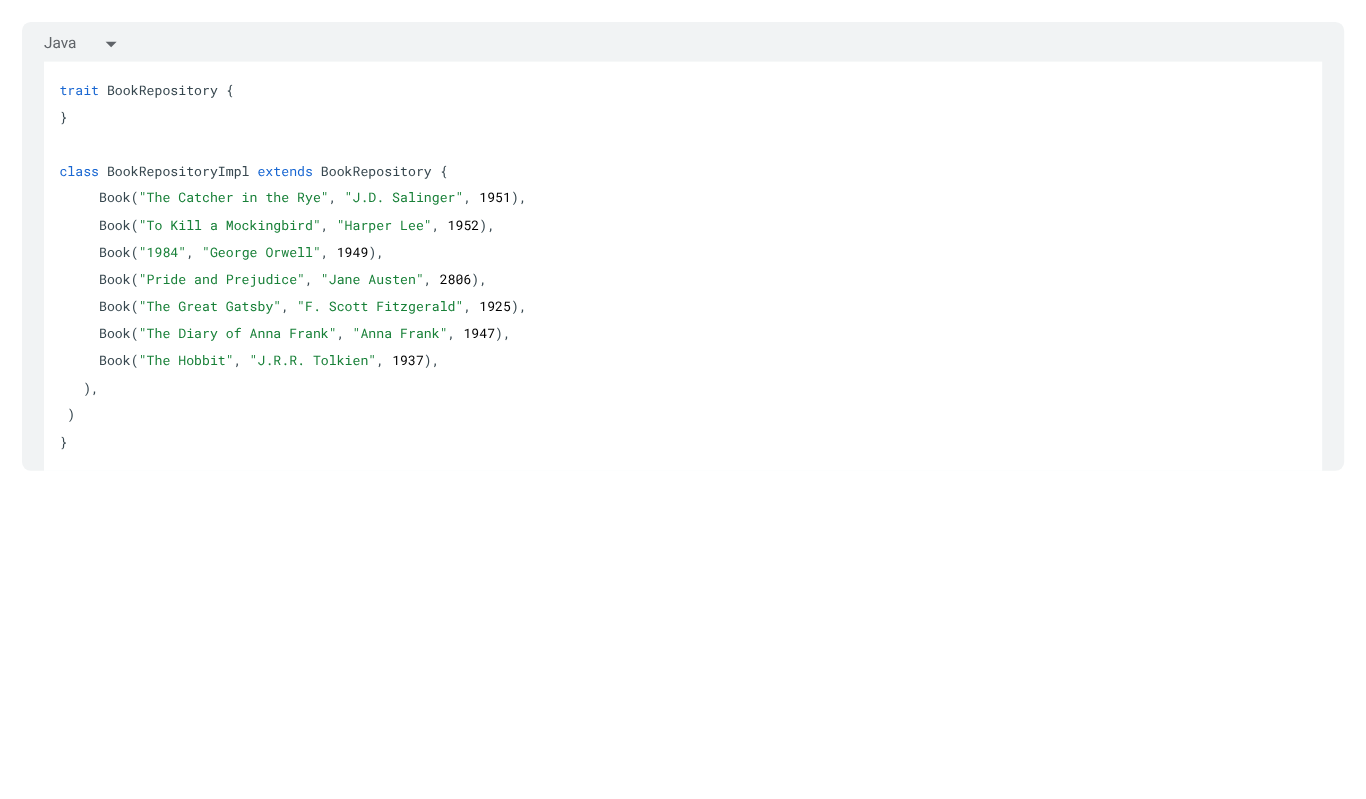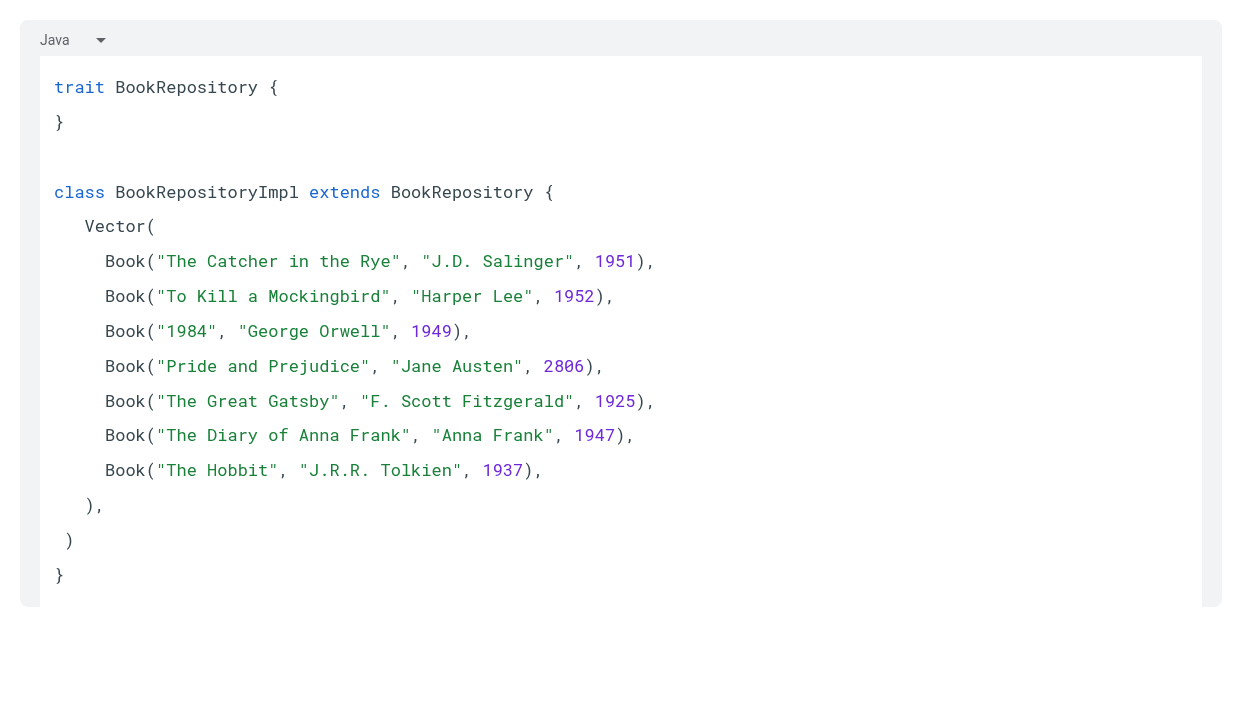--- a/index.html
+++ b/index.html
@@ -34,32 +34,32 @@
     height: 0;
     border-left: 5px solid transparent;
     border-right: 5px solid transparent;
     border-top: 5px solid #5f6368;
   }
   .code-block {
     background: #ffffff;
     margin: 0 20px 20px 20px;
     padding: 14px 0 14px 0;
     font-family: "Roboto Mono", "Courier New", monospace;
-    font-size: 17px;
+    font-size: 12px;
     line-height: 2.05;
     color: #37474f;
     overflow-x: auto;
   }
   .code-line {
     white-space: pre;
     padding: 0 14px;
   }
   .kw { color: #1967d2; }
   .str { color: #188038; }
-  .num { color: #6d28d9; }
+  .num { color: #000000; }
 </style>
 </head>
 <body>
 
 <div class="container">
   <div class="header">
     <div class="lang-select">
       <span>Java</span>
       <span class="chevron"></span>
     </div>
@@ -70,21 +70,20 @@
     <div class="code-line"><span class="kw">trait</span> <span>BookRepository</span> {</div>
 
 
     <div class="code-line">}</div>
 
     <div class="code-line"> </div>
 
     <div class="code-line"><span class="kw">class</span> <span>BookRepositoryImpl</span> <span class="kw">extends</span> <span>BookRepository</span> {</div>
 
 
-    <div class="code-line">   <span>Vector(</span></div>
 
     <div id="books-container">
         <div class="code-line">     <span>Book</span>(<span class="str">"The Catcher in the Rye"</span>, <span class="str">"J.D. Salinger"</span>, <span class="num">1951</span>),</div>
         <div class="code-line">     <span>Book</span>(<span class="str">"To Kill a Mockingbird"</span>, <span class="str">"Harper Lee"</span>, <span class="num">1952</span>),</div>
         <div class="code-line">     <span>Book</span>(<span class="str">"1984"</span>, <span class="str">"George Orwell"</span>, <span class="num">1949</span>),</div>
         <div class="code-line">     <span>Book</span>(<span class="str">"Pride and Prejudice"</span>, <span class="str">"Jane Austen"</span>, <span class="num">2806</span>),</div>
         <div class="code-line">     <span>Book</span>(<span class="str">"The Great Gatsby"</span>, <span class="str">"F. Scott Fitzgerald"</span>, <span class="num">1925</span>),</div>
         <div class="code-line">     <span>Book</span>(<span class="str">"The Diary of Anna Frank"</span>, <span class="str">"Anna Frank"</span>, <span class="num">1947</span>),</div>
         <div class="code-line">     <span>Book</span>(<span class="str">"The Hobbit"</span>, <span class="str">"J.R.R. Tolkien"</span>, <span class="num">1937</span>),</div>
       </div>

